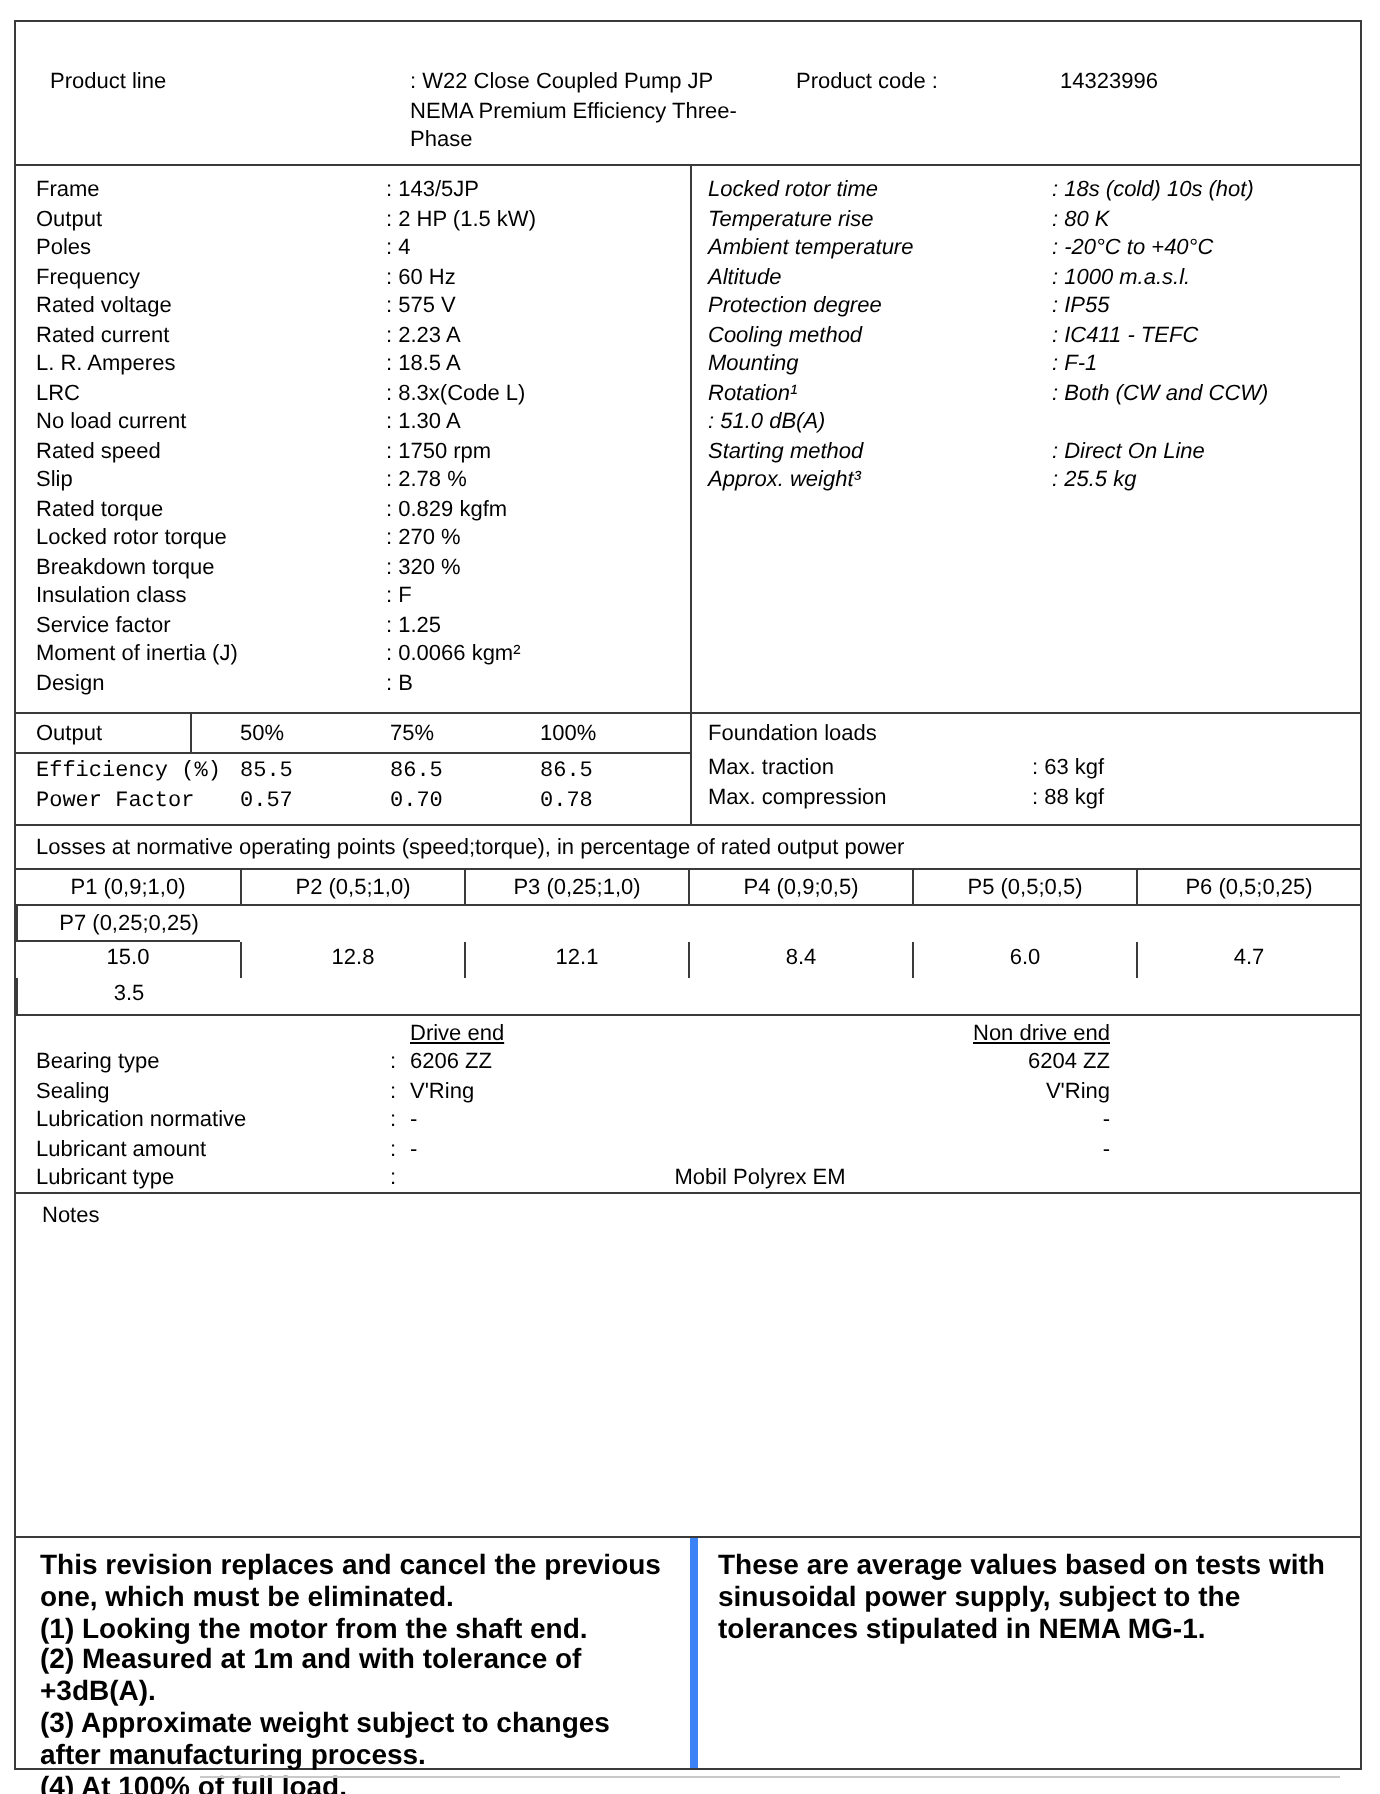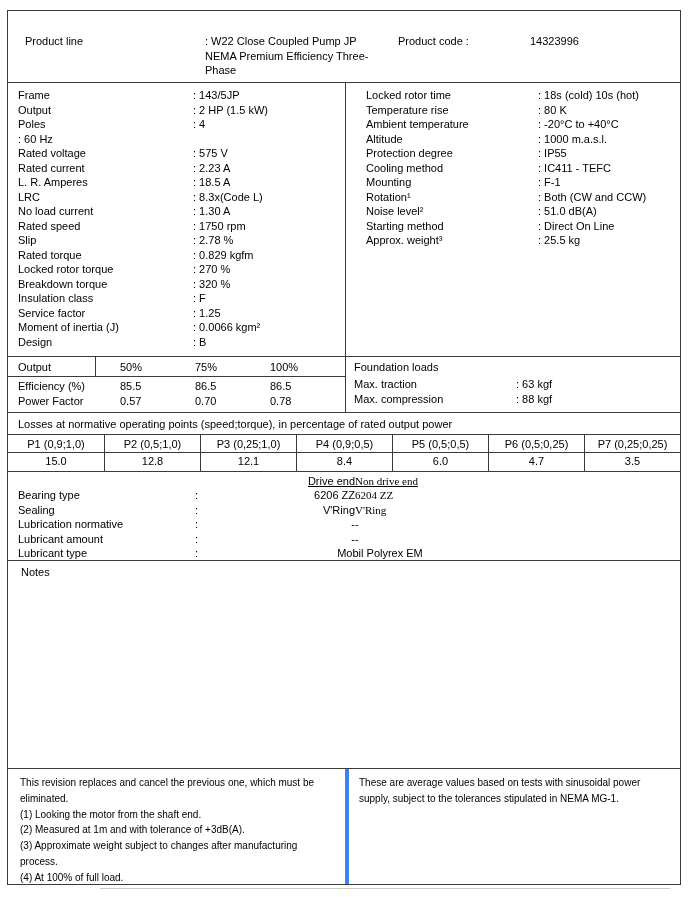--- a/index.html
+++ b/index.html
@@ -11,64 +11,64 @@
   .sec { border-bottom: 1px solid #3a3a3a; }
 
   
   .sec-header { height: 72px; display: grid; grid-template-columns: 180px 193px 132px 1fr;
     padding: 23px 0 0 17px; line-height: 14.5px; }
   .pl-value { width: 168px; }
 
   
   .sec-specs { height: 274px; display: flex; }
   .half-l { width: 337px; padding: 5px 0 0 10px; }
-  .half-r { flex: 1; border-left: 1px solid #3a3a3a; padding: 5px 0 0 20px; }
+  .half-r { flex: 1; border-left: 1px solid #3a3a3a; padding: 5px 0 0 8px; font-style: italic; }
   .spec-row { display: flex; line-height: 14.5px; }
   .half-l .spec-lbl { width: 175px; }
   .half-r .spec-lbl { width: 172px; }
 
   
   .sec-output { height: 56px; display: flex; }
   .out-l { width: 337px; position: relative; }
   .out-r { flex: 1; border-left: 1px solid #3a3a3a; padding-left: 8px; }
   .o-head { display: grid; grid-template-columns: 102px 75px 75px 1fr; padding-left: 10px;
     height: 20px; line-height: 20px; border-bottom: 1px solid #3a3a3a; }
   .o-row { display: grid; grid-template-columns: 102px 75px 75px 1fr; padding-left: 10px;
     line-height: 14.5px; }
-  .o-rows { padding-top: 2px; }
+  .o-rows { padding-top: 2px; font-family: Liberation Mono, monospace; }
   .o-tick { position: absolute; left: 87px; top: 0; width: 1px; height: 20px; background: #3a3a3a; }
   .f-title { height: 20px; line-height: 20px; }
   .f-row { display: flex; line-height: 14.5px; }
   .f-lbl { width: 162px; }
 
   
   .losses-title { height: 22px; line-height: 22px; padding-left: 10px; border-bottom: 1px solid #3a3a3a; }
-  .losses-grid { display: grid; grid-template-columns: repeat(7, 1fr); }
+  .losses-grid { display: grid; grid-template-columns: repeat(6, 1fr); }
   .l-h { text-align: center; height: 18px; line-height: 18px; border-bottom: 1px solid #3a3a3a; }
   .l-v { text-align: center; height: 18px; line-height: 17px; }
   .l-h + .l-h, .l-v + .l-v { border-left: 1px solid #3a3a3a; }
   .l-v { border-left: none; }
   .losses-grid .cell-border { border-left: 1px solid #3a3a3a; }
 
   
   .sec-bearings { height: 89px; padding: 2px 0 0 10px; }
   .b-row { display: grid; grid-template-columns: 177px 10px 150px 200px 1fr; line-height: 14.4px; }
-  .b-drive { grid-column: 3; text-align: right; }
-  .b-ndrive { grid-column: 4; text-align: left; font-family: Liberation Serif, serif; }
+  .b-drive { grid-column: 3; text-align: left; }
+  .b-ndrive { grid-column: 4; text-align: right; }
   .b-span { grid-column: 3 / 5; text-align: center; }
   .u { text-decoration: underline; }
 
   
   .sec-notes { flex: 1; padding: 5px 0 0 13px; }
 
   
   .sec-footer { height: 115px; display: flex; border-bottom: none; }
   .foot-l { width: 337px; padding: 6px 10px 0 12px; }
   .foot-r { flex: 1; border-left: 4px solid #3b82f6; padding: 6px 12px 0 10px; }
-  .foot-line, .foot-text { font-size: 10px; line-height: 15.8px; }
+  .foot-line, .foot-text { font-size: 14px; line-height: 15.8px; font-weight: bold; }
 
   .artifact-line { position: absolute; left: 100px; top: 888px; width: 570px; height: 1px;
     background: #c9c9c9; }
 </style>
 </head>
 <body>
 
 <div class="sheet">
 
   <div class="sec sec-header">
@@ -86,20 +86,21 @@
         </div>
       <div class="spec-row">
           <span class="spec-lbl">Output</span>
           <span>: 2 HP (1.5 kW)</span>
         </div>
       <div class="spec-row">
           <span class="spec-lbl">Poles</span>
           <span>: 4</span>
         </div>
       <div class="spec-row">
+          <span class="spec-lbl">Frequency</span>
           <span>: 60 Hz</span>
         </div>
       <div class="spec-row">
           <span class="spec-lbl">Rated voltage</span>
           <span>: 575 V</span>
         </div>
       <div class="spec-row">
           <span class="spec-lbl">Rated current</span>
           <span>: 2.23 A</span>
         </div>
@@ -179,21 +180,20 @@
         </div>
       <div class="spec-row">
           <span class="spec-lbl">Mounting</span>
           <span>: F-1</span>
         </div>
       <div class="spec-row">
           <span class="spec-lbl">Rotation¹</span>
           <span>: Both (CW and CCW)</span>
         </div>
       <div class="spec-row">
-          <span class="spec-lbl">Noise level²</span>
           <span>: 51.0 dB(A)</span>
         </div>
       <div class="spec-row">
           <span class="spec-lbl">Starting method</span>
           <span>: Direct On Line</span>
         </div>
       <div class="spec-row">
           <span class="spec-lbl">Approx. weight³</span>
           <span>: 25.5 kg</span>
         </div>

